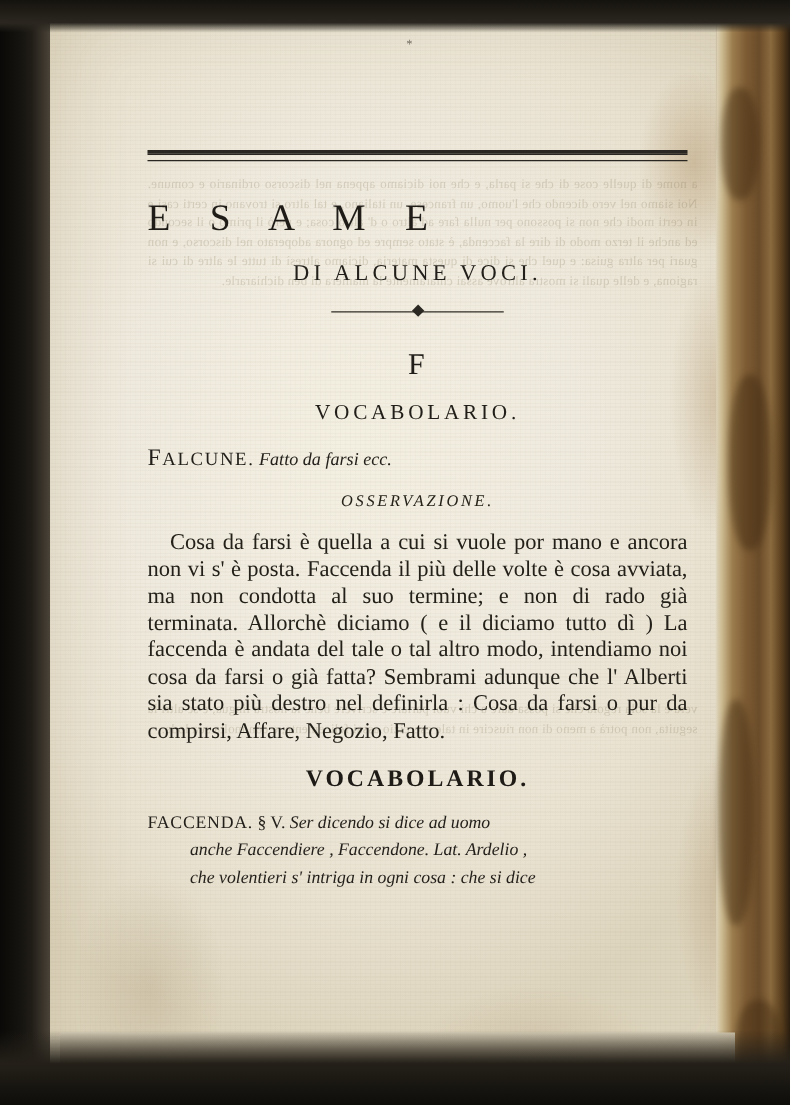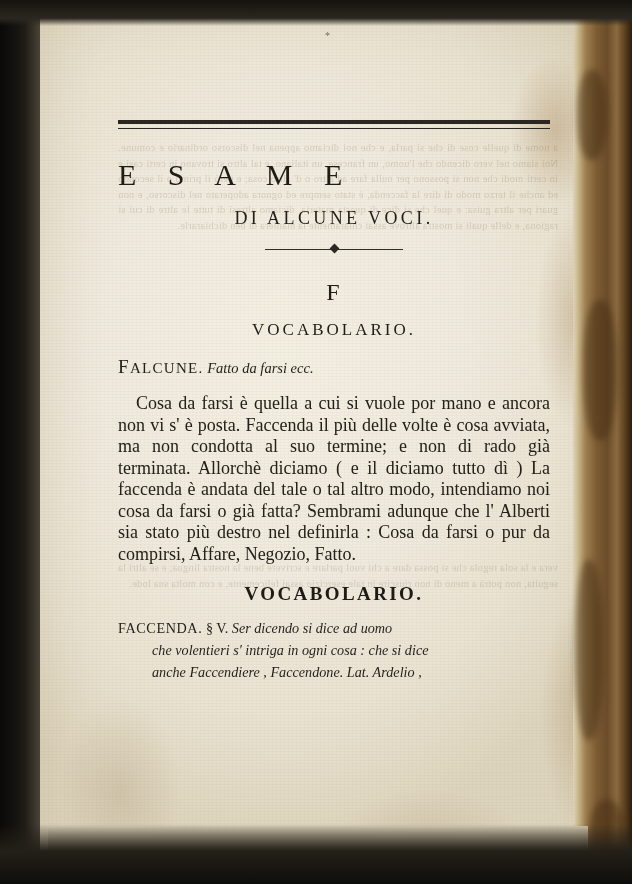--- a/index.html
+++ b/index.html
@@ -287,33 +287,34 @@
 
       <div class="letter-f">F</div>
 
       <div class="voc">VOCABOLARIO.</div>
 
       <div class="entry">
         <span class="hw"><span class="big">F</span><span>ALCUNE.</span></span>
         <span class="gloss">Fatto da farsi ecc.</span>
       </div>
 
+      <div class="osserv">OSSERVAZIONE.</div>
 
       <div class="para">Cosa da farsi è quella a cui si vuole por mano e ancora non vi s' è posta. Faccenda il più delle volte è cosa avviata, ma non condotta al suo termine; e non di rado già terminata. Allorchè diciamo ( e il diciamo tutto dì ) La faccenda è andata del tale o tal altro modo, intendiamo noi cosa da farsi o già fatta? Sembrami adunque che l' Alberti sia stato più destro nel definirla : Cosa da farsi o pur da compirsi, Affare, Negozio, Fatto.</div>
 
       <div class="voc2">VOCABOLARIO.</div>
 
       <div class="entry2">
         <span class="body">
           <span class="hw">FACCENDA.</span>
           <span>§ V.</span>
           <i>Ser dicendo si dice ad uomo</i>
         </span>
+        <span class="ind"><i>anche Faccendiere , Faccendone. Lat. Ardelio ,</i></span>
         <span class="ind"><i>che volentieri s' intriga in ogni cosa : che si dice</i></span>
-        <span class="ind"><i>anche Faccendiere , Faccendone. Lat. Ardelio ,</i></span>
       </div>
 
     </div>
   </div>
 
   <div class="right-board-top"></div>
   <div class="right-board">
     <div class="spot" style="left:4px; top:70px; width:30px; height:90px;"></div>
     <div class="spot" style="left:10px; top:300px; width:34px; height:140px;"></div>
     <div class="spot" style="left:2px; top:560px; width:28px; height:180px;"></div>

